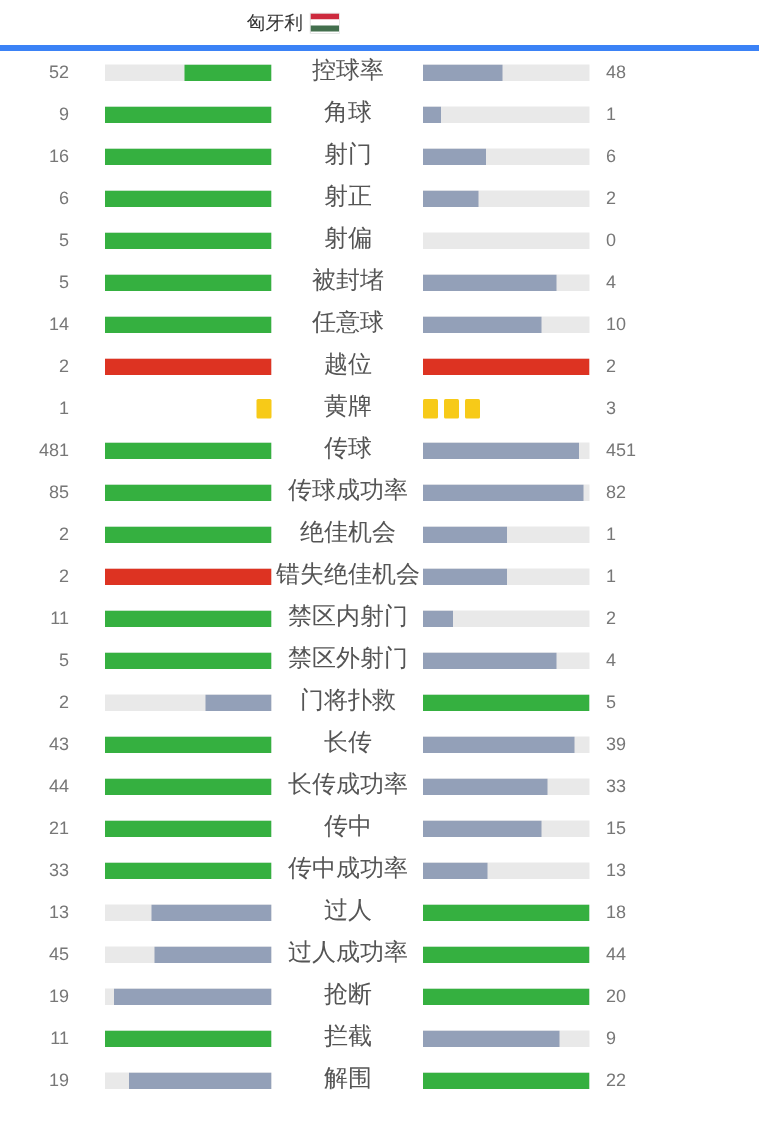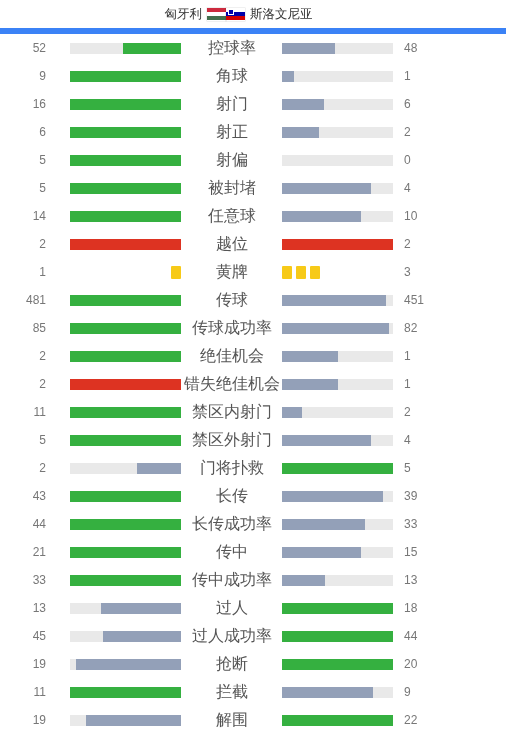--- a/index.html
+++ b/index.html
@@ -20,22 +20,23 @@
     left: 0;
     top: 0;
     width: 506px;
   }
 
   
   .header {
     height: 34px;
     display: flex;
     align-items: center;
-    border-bottom: 6px solid #3b82f6;
+    border-bottom: 4px solid #3b82f6;
     box-sizing: border-box;
+    gap: 30px;
   }
   .team-block {
     display: flex;
     align-items: center;
     font-size: 12.5px;
     color: #333333;
     white-space: nowrap;
   }
   .team-home {
     width: 226px;
@@ -159,29 +160,20 @@
 
   <div class="header">
     <div class="team-block team-home">
       <span class="team-name">匈牙利</span>
       <span class="flag flag-hu">
           <i></i>
           <i></i>
           <i></i>
         </span>
     </div>
-    <div class="team-block team-away">
-      <span class="flag flag-si">
-          <i></i>
-          <i></i>
-          <i></i>
-          <span class="crest"></span>
-        </span>
-      <span class="team-name">斯洛文尼亚</span>
-    </div>
   </div>
 
   <div id="rows">
       <div class="row">
         <div class="val val-left">52</div>
         <div class="barcell barcell-left">
           <div class="track">
             <div class="fill" style="width: 52%; background: rgb(53, 176, 64);"></div>
           </div>
         </div>

